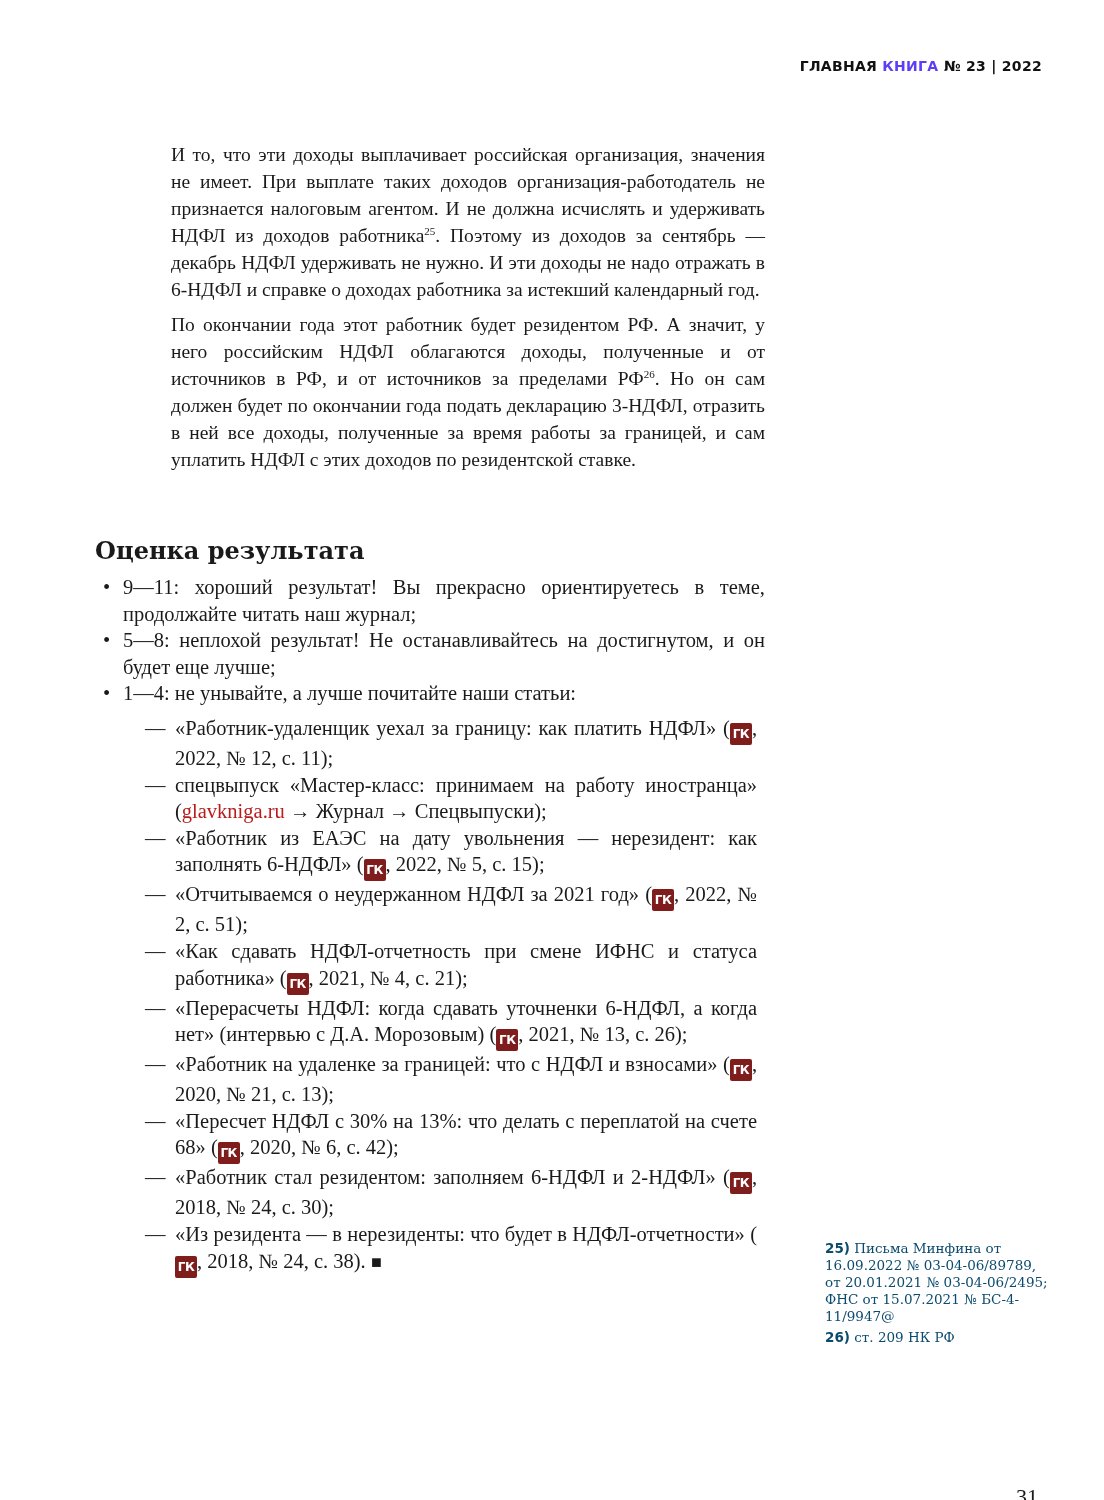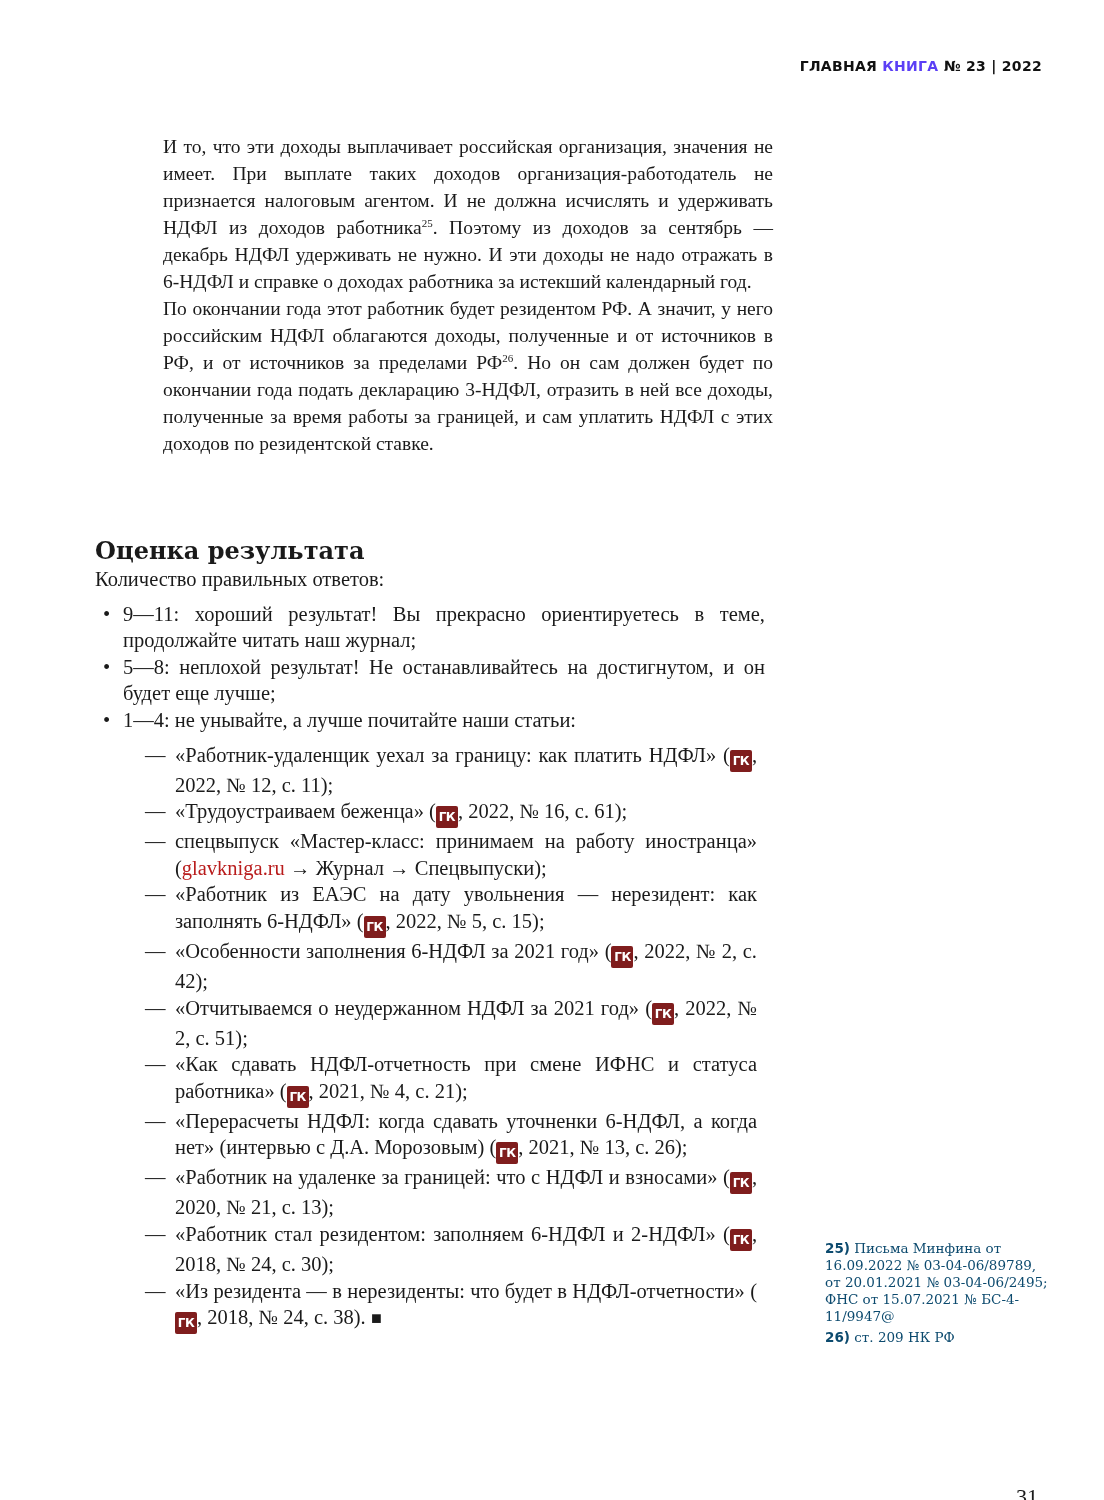--- a/index.html
+++ b/index.html
@@ -3,21 +3,21 @@
 <meta charset="utf-8">
 <style>
   html, body { margin: 0; padding: 0; background: #ffffff; }
   body { width: 1104px; height: 1500px; position: relative; overflow: hidden;
          font-family: "Liberation Serif", "DejaVu Serif", serif; color: #1a1a1a; }
   .header { position: absolute; top: 58px; right: 62px; font-family: "DejaVu Sans", "Liberation Sans", sans-serif;
             font-weight: bold; font-size: 14px; letter-spacing: 0.3px; color: #111; margin-left: 29px; }
   .header .brand2 { color: #5b3ff5; }
   .intro { position: absolute; left: 163px; top: 133px; width: 610px;
            font-size: 19.5px; line-height: 27px; text-align: justify; }
-  .intro p { margin: 0; }
+  .intro p { margin: 8px; }
   sup { font-size: 11px; line-height: 0; vertical-align: super; }
   .section-title { position: absolute; left: 95px; top: 536px; font-size: 24px; font-weight: bold; margin: 0;
                    font-family: "DejaVu Serif", "Liberation Serif", serif; }
   .results { position: absolute; left: 95px; top: 566px; width: 678px; font-size: 20.5px; line-height: 26.6px; }
   .results p { margin: 0; }
   .results ul { list-style: none; margin: 8px; padding: 0; }
   .bullet { position: relative; padding-left: 20px; text-align: justify; }
   .bullet::before { content: "•"; position: absolute; left: 0; }
   .articles { list-style: none; margin: 0; padding: 0; }
   .article { position: relative; padding-left: 44px; text-align: justify; }
@@ -44,36 +44,34 @@
 </div>
 
 <div class="intro">
   <p><span>И то, что эти доходы выплачивает российская организация, значения не имеет. При выплате таких доходов организация-работодатель не признается налоговым агентом. И не должна исчислять и удерживать НДФЛ из доходов работника</span><sup>25</sup><span>. Поэтому из доходов за сентябрь — декабрь НДФЛ удерживать не нужно. И эти доходы не надо отражать в 6-НДФЛ и справке о доходах работника за истекший календарный год.</span></p>
   <p><span>По окончании года этот работник будет резидентом РФ. А значит, у него российским НДФЛ облагаются доходы, полученные и от источников в РФ, и от источников за пределами РФ</span><sup>26</sup><span>. Но он сам должен будет по окончании года подать декларацию 3-НДФЛ, отразить в ней все доходы, полученные за время работы за границей, и сам уплатить НДФЛ с этих доходов по резидентской ставке.</span></p>
 </div>
 
 <h2 class="section-title">Оценка результата</h2>
 
 <div class="results">
-  <p>Количество правильных ответов:</p>
   <ul>
     <li class="bullet">9—11: хороший результат! Вы прекрасно ориентируетесь в теме, продолжайте читать наш журнал;</li>
     <li class="bullet">5—8: неплохой результат! Не останавливайтесь на достигнутом, и он будет еще лучше;</li>
     <li class="bullet">
       <span>1—4: не унывайте, а лучше почитайте наши статьи:</span>
       <ul class="articles">
         <li class="article"><span>«Работник-удаленщик уехал за границу: как платить НДФЛ» (</span><span class="gk">ГК</span><span>, 2022, № 12, с. 11);</span></li>
-        <li class="article"><span>«Трудоустраиваем беженца» (</span><span class="gk">ГК</span><span>, 2022, № 16, с. 61);</span></li>
         <li class="article"><span>спецвыпуск «Мастер-класс: принимаем на работу иностранца» (</span><a class="link">glavkniga.ru</a><span> → Журнал → Спецвыпуски);</span></li>
         <li class="article"><span>«Работник из ЕАЭС на дату увольнения — нерезидент: как заполнять 6-НДФЛ» (</span><span class="gk">ГК</span><span>, 2022, № 5, с. 15);</span></li>
-        <li class="article"><span>«Особенности заполнения 6-НДФЛ за 2021 год» (</span><span class="gk">ГК</span><span>, 2022, № 2, с. 42);</span></li>
         <li class="article"><span>«Отчитываемся о неудержанном НДФЛ за 2021 год» (</span><span class="gk">ГК</span><span>, 2022, № 2, с. 51);</span></li>
         <li class="article"><span>«Как сдавать НДФЛ-отчетность при смене ИФНС и статуса работника» (</span><span class="gk">ГК</span><span>, 2021, № 4, с. 21);</span></li>
         <li class="article"><span>«Перерасчеты НДФЛ: когда сдавать уточненки 6-НДФЛ, а когда нет» (интервью с Д.А. Морозовым) (</span><span class="gk">ГК</span><span>, 2021, № 13, с. 26);</span></li>
         <li class="article"><span>«Работник на удаленке за границей: что с НДФЛ и взносами» (</span><span class="gk">ГК</span><span>, 2020, № 21, с. 13);</span></li>
+        <li class="article"><span>«Пересчет НДФЛ с 30% на 13%: что делать с переплатой на счете 68» (</span><span class="gk">ГК</span><span>, 2020, № 6, с. 42);</span></li>
         <li class="article"><span>«Работник стал резидентом: заполняем 6-НДФЛ и 2-НДФЛ» (</span><span class="gk">ГК</span><span>, 2018, № 24, с. 30);</span></li>
         <li class="article"><span>«Из резидента — в нерезиденты: что будет в НДФЛ-отчетности» (</span><span class="gk">ГК</span><span>, 2018, № 24, с. 38).</span> <span class="endmark">■</span></li>
       </ul>
     </li>
   </ul>
 </div>
 
 <div class="footnotes">
   <p><span class="fn-num">25)</span> <span>Письма Минфина от 16.09.2022 № 03-04-06/89789, от 20.01.2021 № 03-04-06/2495; ФНС от 15.07.2021 № БС-4-11/9947@</span></p>
   <p><span class="fn-num">26)</span> <span>ст. 209 НК РФ</span></p>

